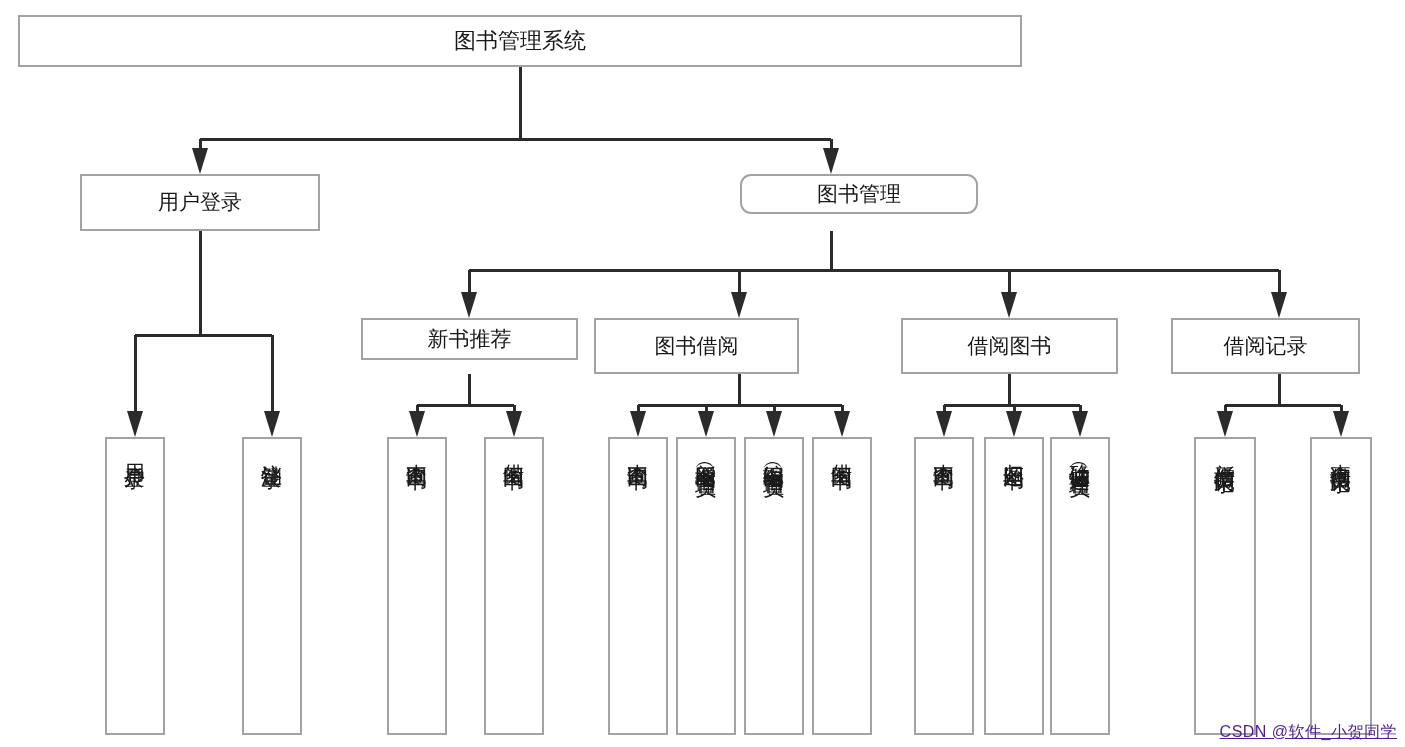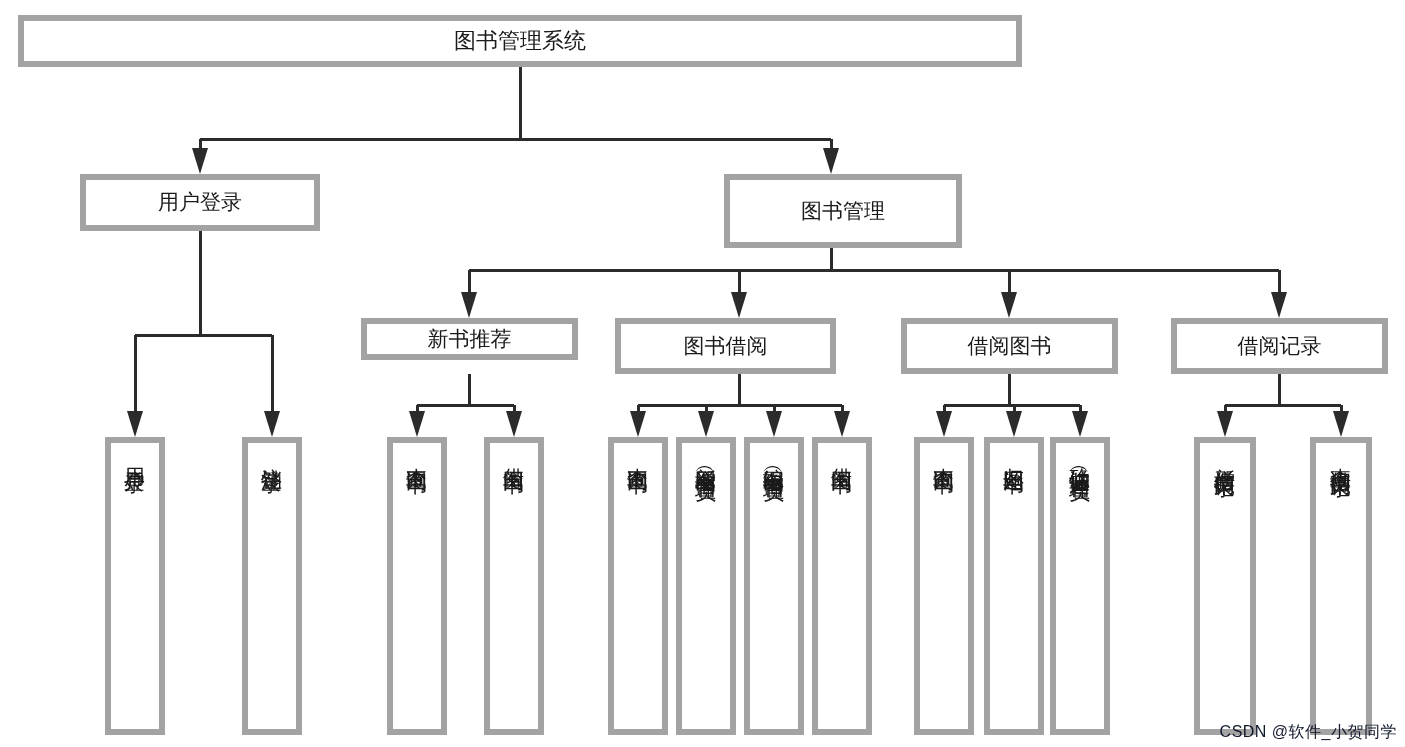--- a/index.html
+++ b/index.html
@@ -24,21 +24,21 @@
     left: 0;
     top: 0;
     width: 1405px;
     height: 747px;
     pointer-events: none;
   }
   .node {
     position: absolute;
     box-sizing: border-box;
     background: #ffffff;
-    border: 6px solid #a3a3a3;
+    border: 2px solid #a3a3a3;
     display: flex;
     align-items: center;
     justify-content: center;
     color: #1a1a1a;
   }
   .node .label {
     display: block;
     text-align: center;
     line-height: 1.18;
     white-space: nowrap;
@@ -59,23 +59,24 @@
     text-orientation: upright;
     font-size: 21px;
     letter-spacing: 2px;
     line-height: 1;
   }
   .watermark {
     position: absolute;
     right: 8px;
     bottom: 4px;
     font-size: 16px;
-    color: #0f172a;
+    color: #4c1d95;
     letter-spacing: 0.5px;
     white-space: nowrap;
+    text-decoration: underline;
   }
 </style>
 </head>
 <body>
 
 <div id="diagram-root">
 
   <svg class="connectors" id="connector-layer" viewBox="0 0 1405 747" xmlns="http://www.w3.org/2000/svg">
       <line x1="520" y1="67" x2="520" y2="139" stroke="#2b2b2b" stroke-width="3" shape-rendering="crispEdges"></line>
       <line x1="200" y1="139" x2="831" y2="139" stroke="#2b2b2b" stroke-width="3" shape-rendering="crispEdges"></line>
@@ -131,33 +132,33 @@
       <polygon points="1333,411 1349,411 1341,437" fill="#2b2b2b"></polygon>
     </svg>
 
   <div id="node-layer">
       <div class="node horizontal root" style="left: 18px; top: 15px; width: 1004px; height: 52px;">
         <span class="label">图书管理系统</span>
       </div>
       <div class="node horizontal" style="left: 80px; top: 174px; width: 240px; height: 57px;">
         <span class="label">用户登录</span>
       </div>
-      <div class="node horizontal" style="left: 724px; top: 174px; width: 238px; height: 74px;">
+      <div class="node horizontal" style="left: 740px; top: 174px; width: 238px; height: 40px; border-radius: 11px;">
         <span class="label">图书管理</span>
       </div>
       <div class="node horizontal" style="left: 361px; top: 318px; width: 217px; height: 42px;">
         <span class="label">新书推荐</span>
       </div>
-      <div class="node horizontal" style="left: 615px; top: 318px; width: 221px; height: 56px;">
+      <div class="node horizontal" style="left: 594px; top: 318px; width: 205px; height: 56px;">
         <span class="label">图书借阅</span>
       </div>
       <div class="node horizontal" style="left: 901px; top: 318px; width: 217px; height: 56px;">
         <span class="label">借阅图书</span>
       </div>
-      <div class="node horizontal" style="left: 1171px; top: 318px; width: 217px; height: 56px;">
+      <div class="node horizontal" style="left: 1171px; top: 318px; width: 189px; height: 56px;">
         <span class="label">借阅记录</span>
       </div>
       <div class="node vertical" style="left: 105px; top: 437px; width: 60px; height: 298px;">
         <span class="label">用户登录</span>
       </div>
       <div class="node vertical" style="left: 242px; top: 437px; width: 60px; height: 298px;">
         <span class="label">注销登录</span>
       </div>
       <div class="node vertical" style="left: 387px; top: 437px; width: 60px; height: 298px;">
         <span class="label">查询图书</span>

